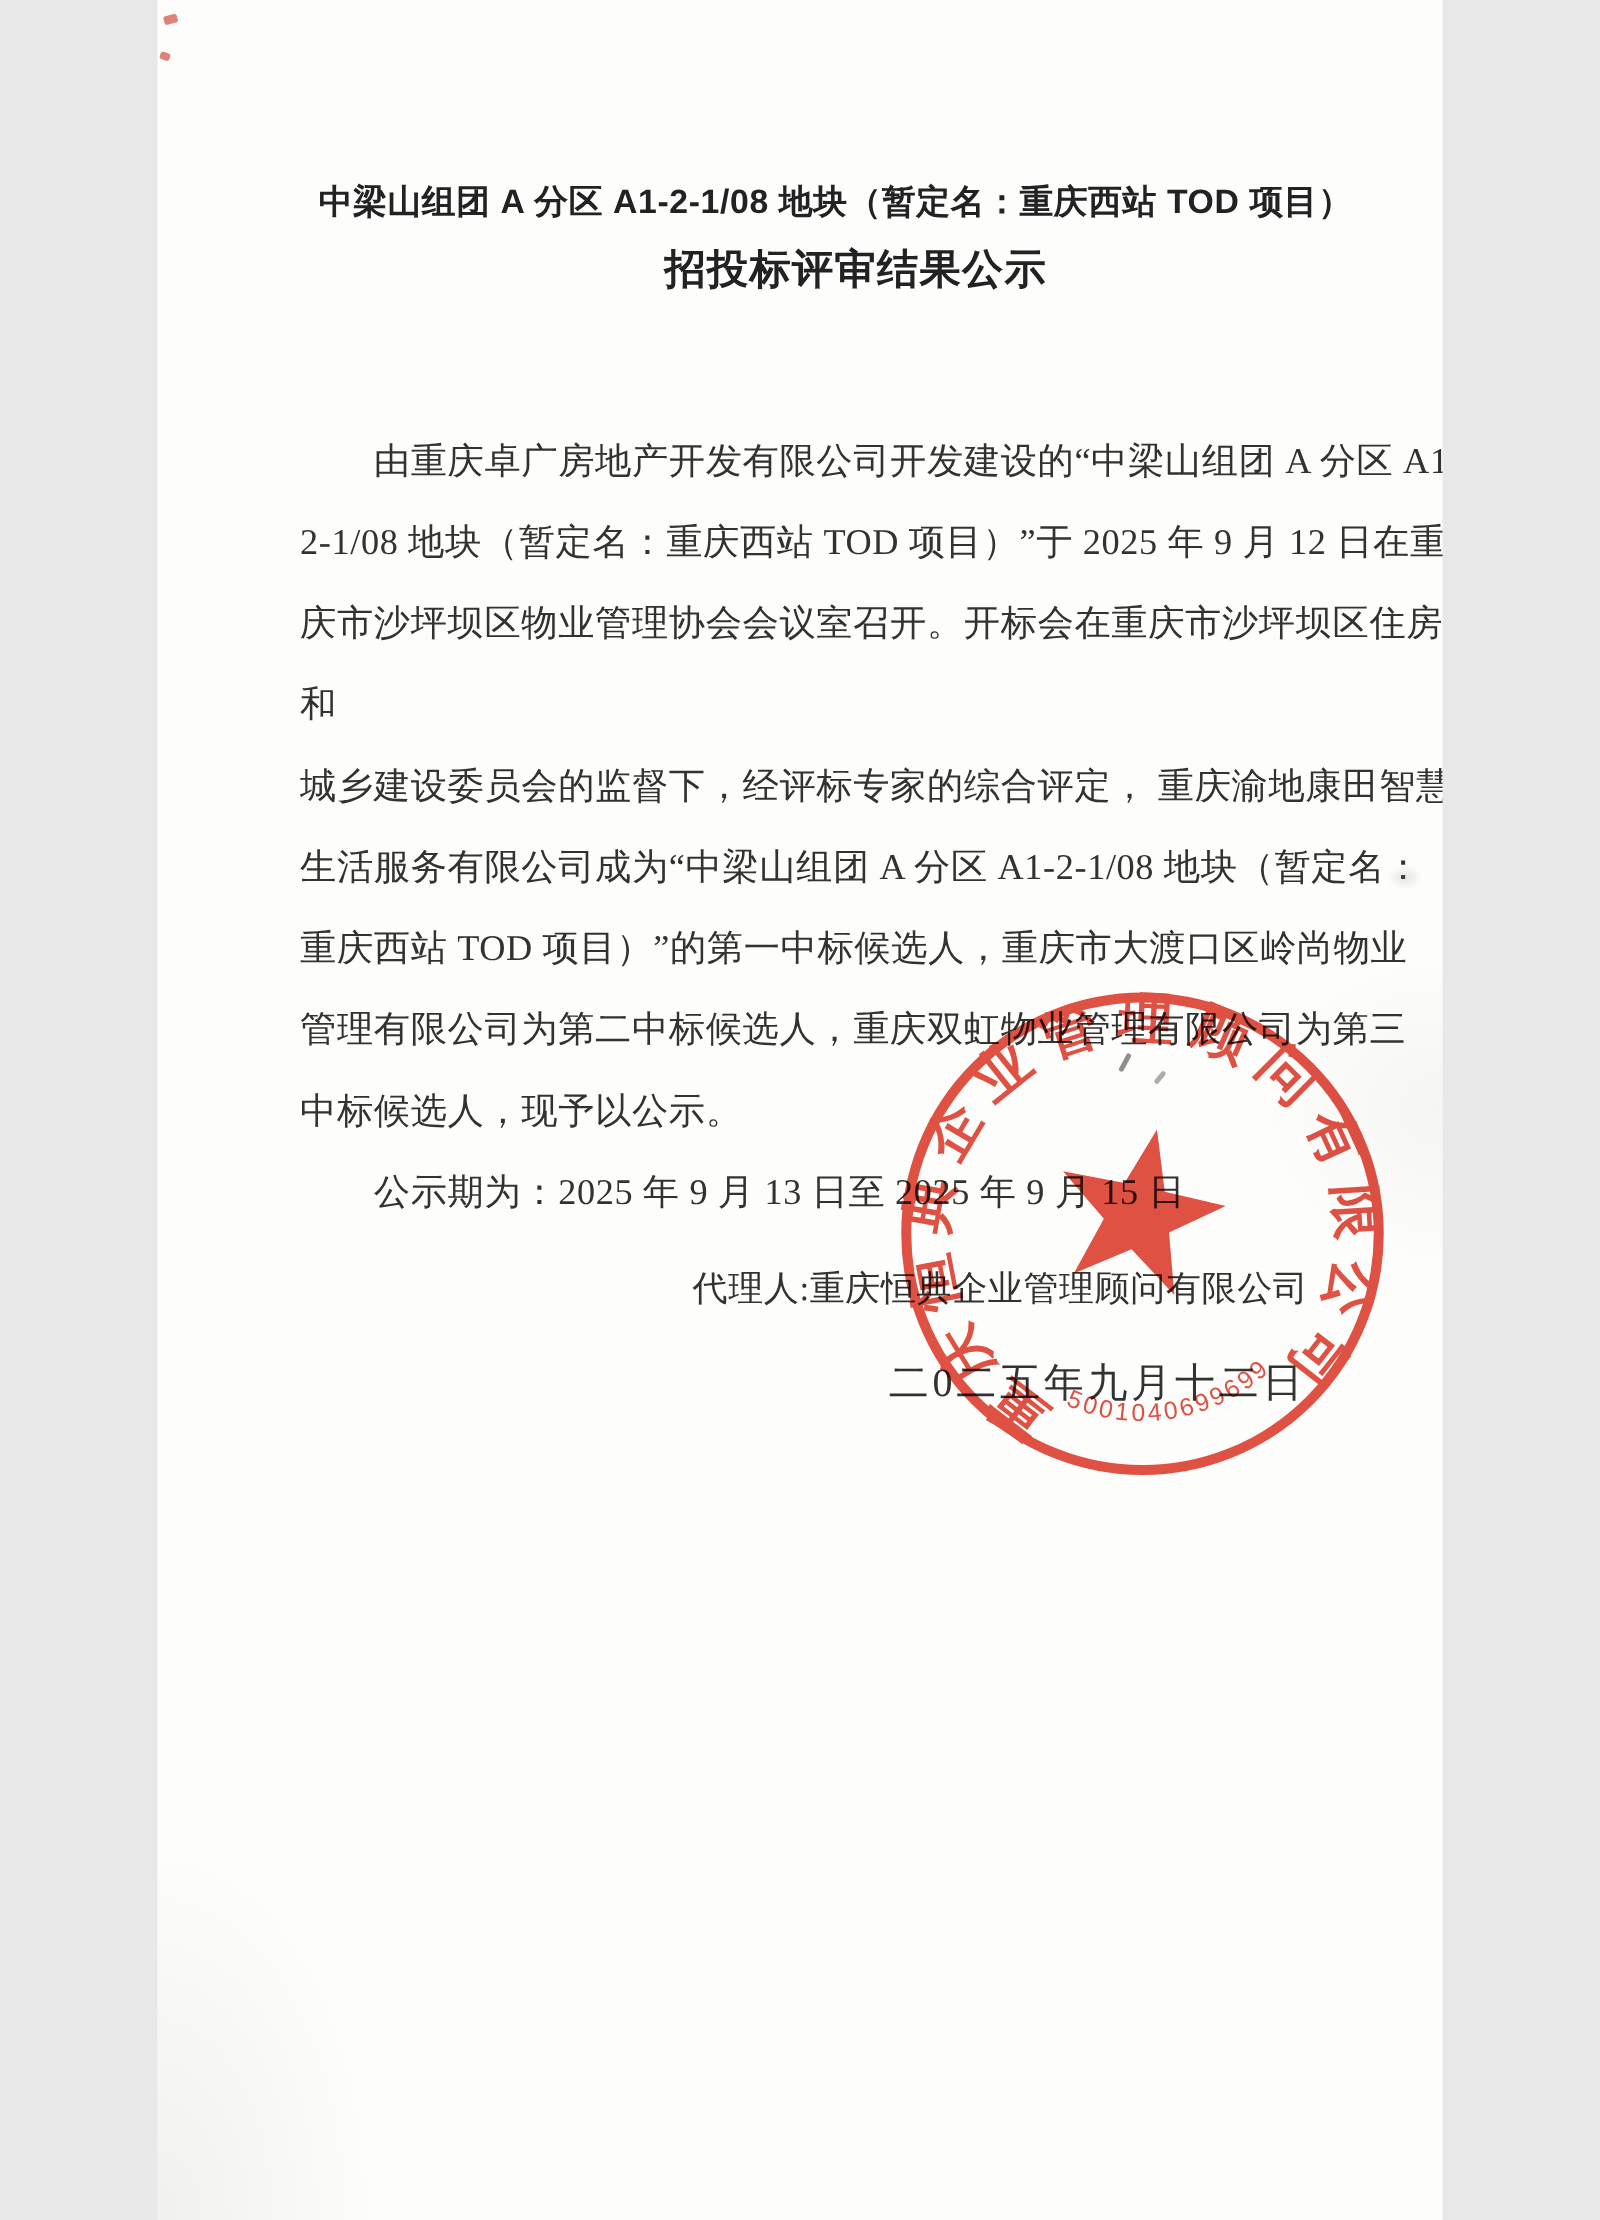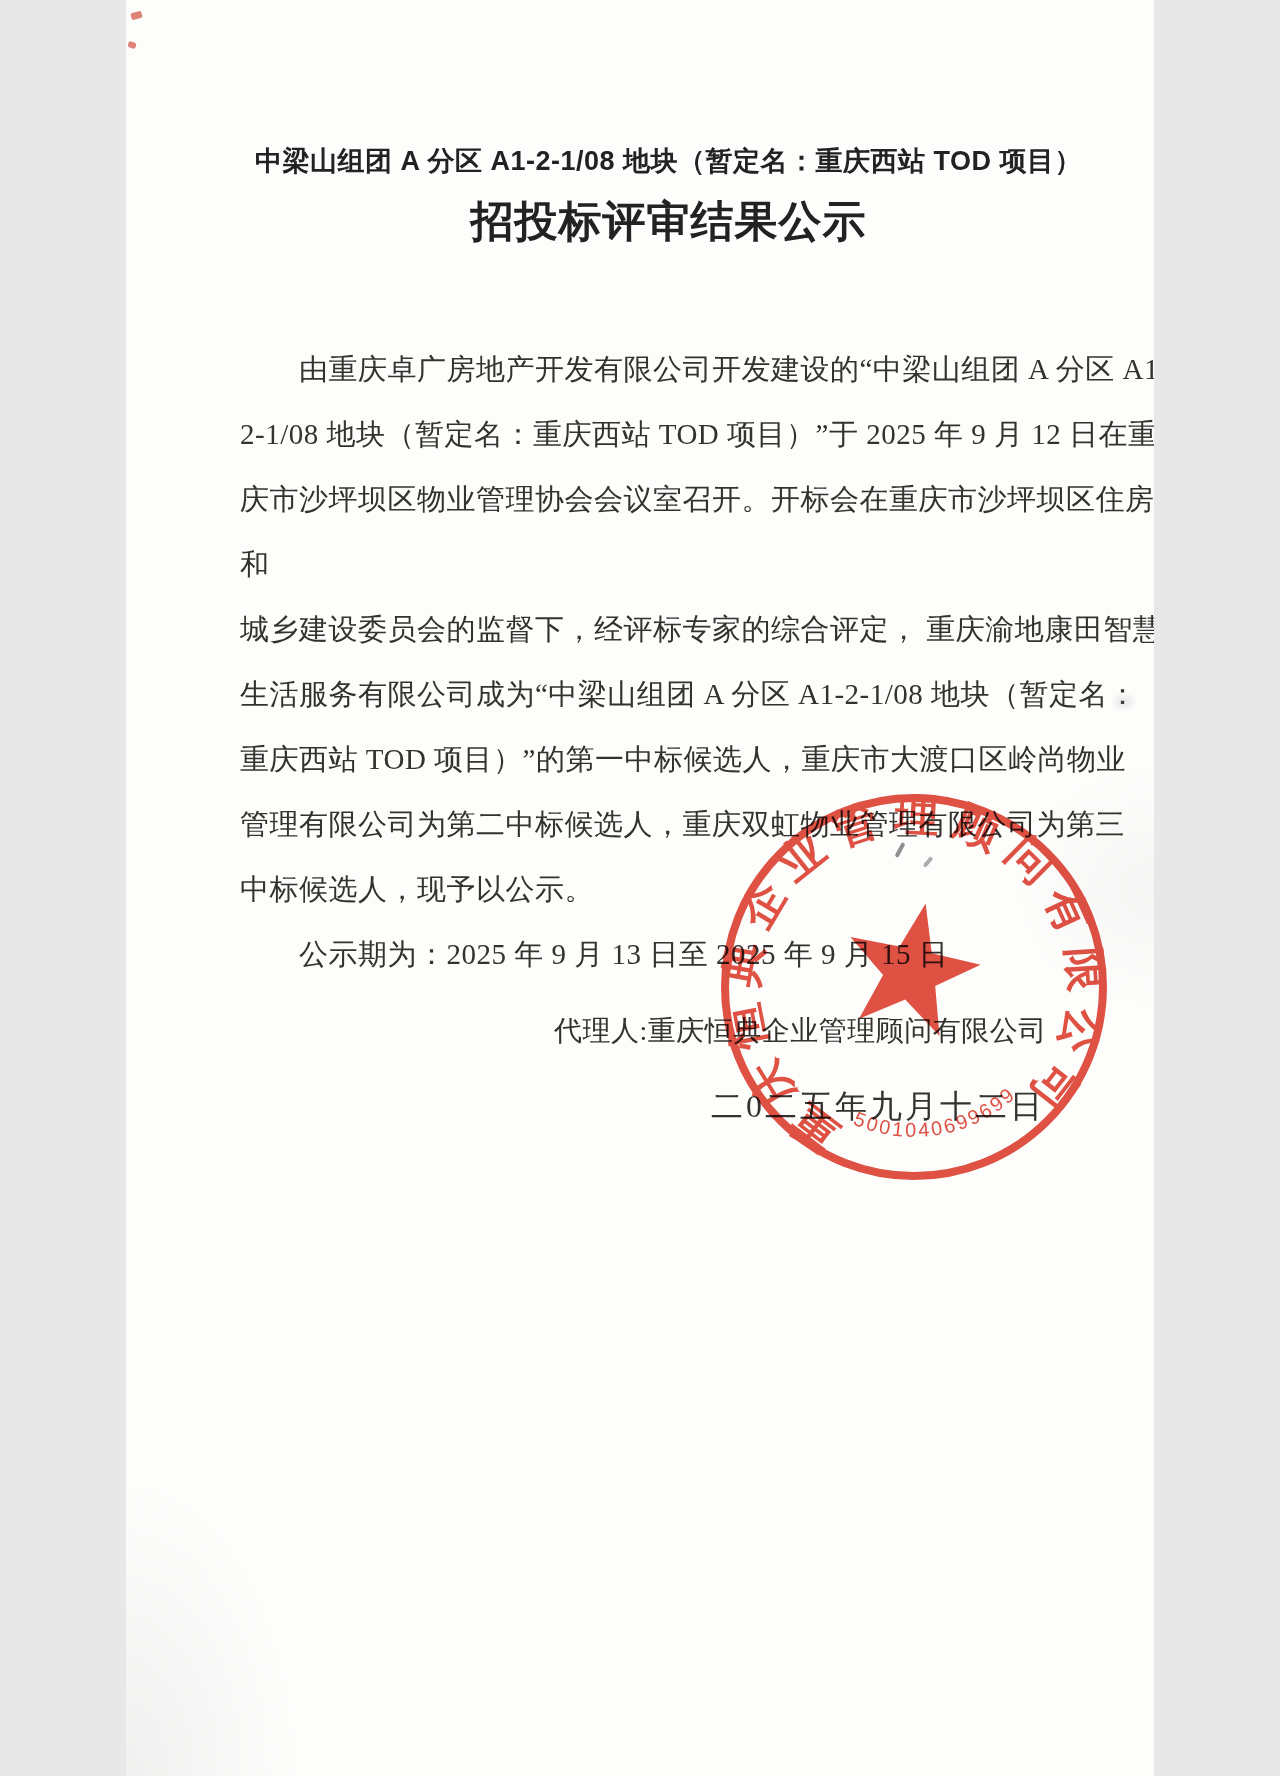--- a/index.html
+++ b/index.html
@@ -17,24 +17,24 @@
     color:#2b2b2b;
   }
   .title-line1 {
     position:absolute; left:85px; top:143px; width:915px;
     text-align:center;
     font-family:"Liberation Sans","DejaVu Sans",sans-serif;
     font-weight:bold; font-size:27px; letter-spacing:0.5px;
     color:#222;
   }
   .title-line2 {
-    position:absolute; left:85px; top:193px; width:915px;
+    position:absolute; left:101px; top:193px; width:915px;
     text-align:center;
     font-family:"Liberation Sans","DejaVu Sans",sans-serif;
-    font-weight:bold; font-size:43px; letter-spacing:1px;
+    font-weight:bold; font-size:33px; letter-spacing:1px;
     color:#222;
   }
   .body-text {
     position:absolute; left:85px; top:337px; width:930px;
     font-size:29px; line-height:65px; letter-spacing:0.5px;
     white-space:pre-line;
     color:#33322f;
     margin-left:29px;
   }
   .agent-line {

